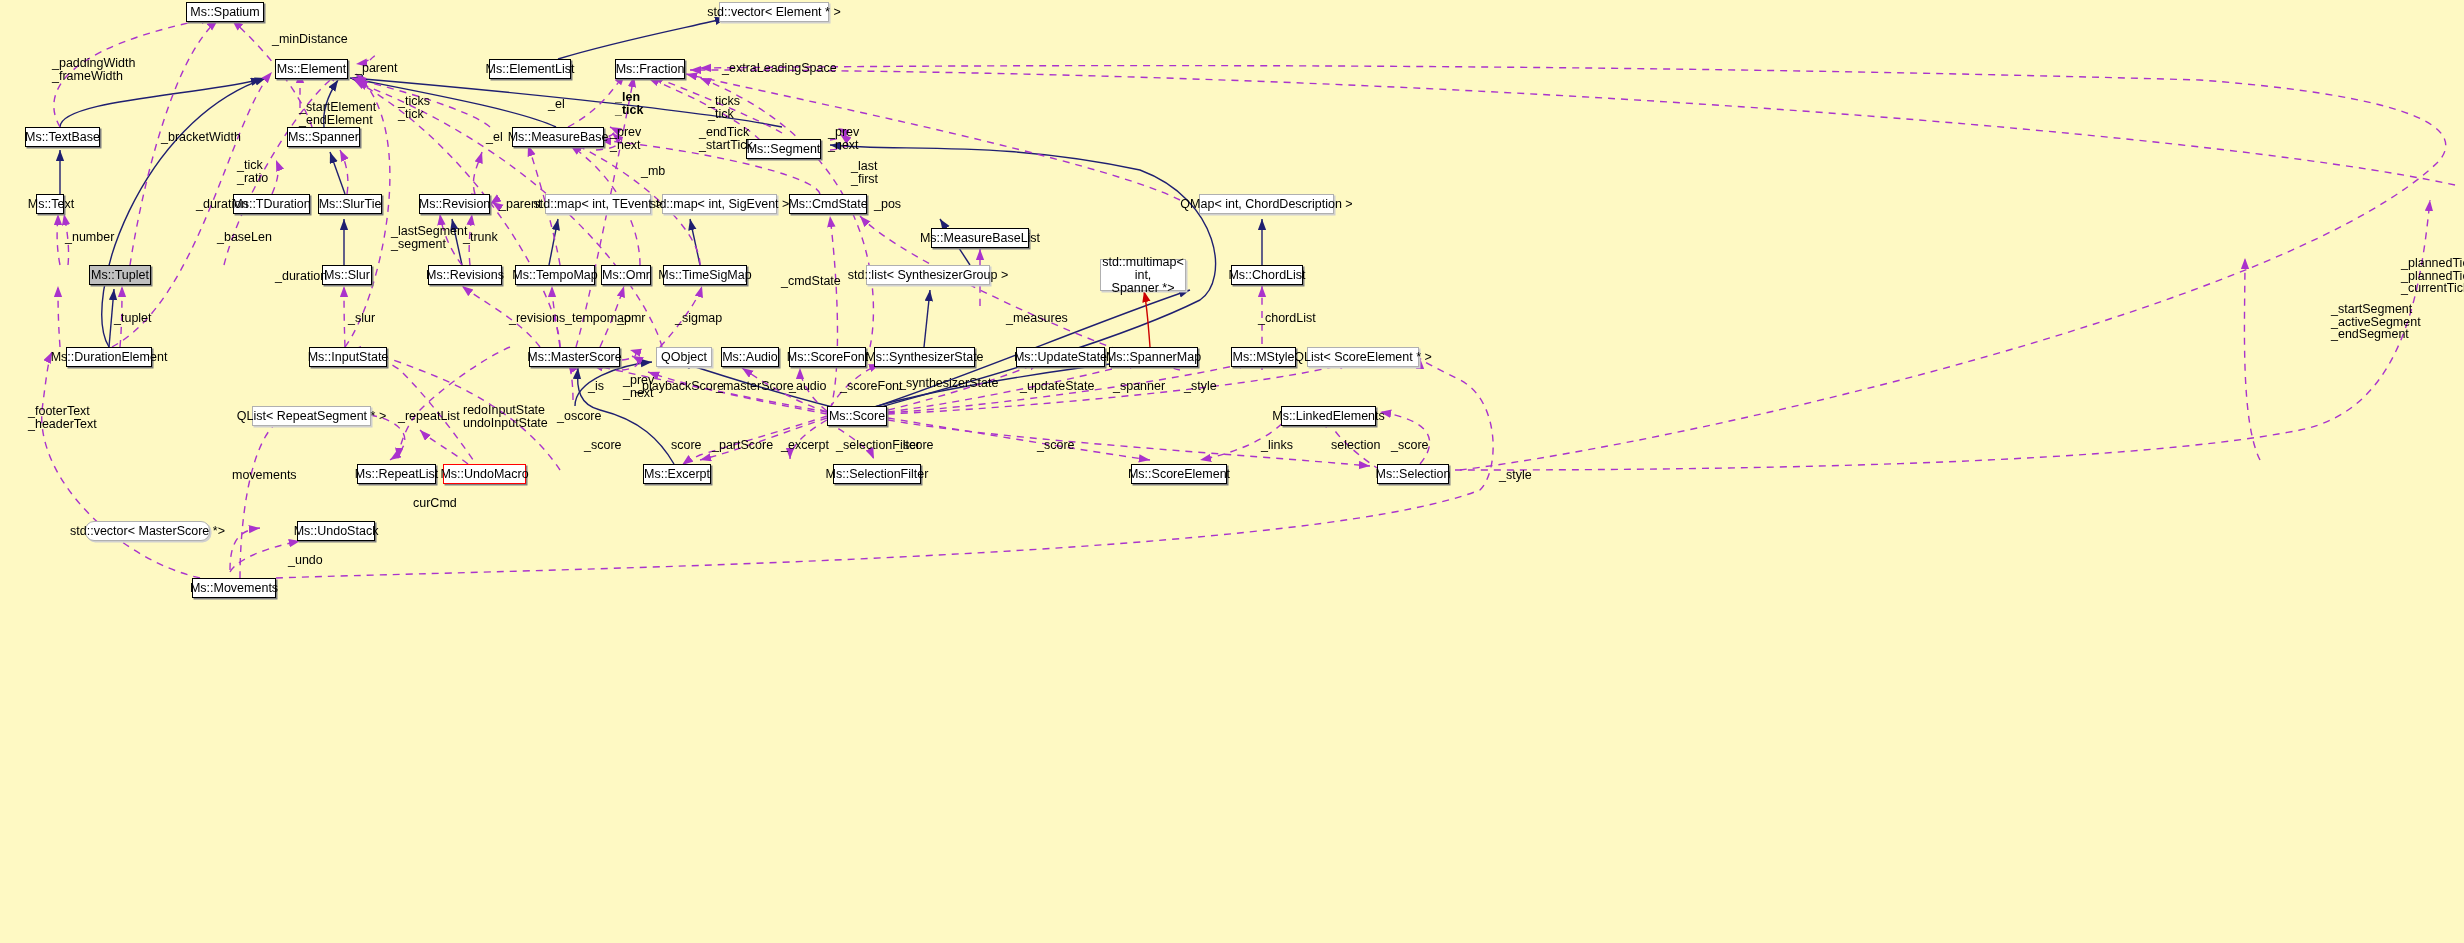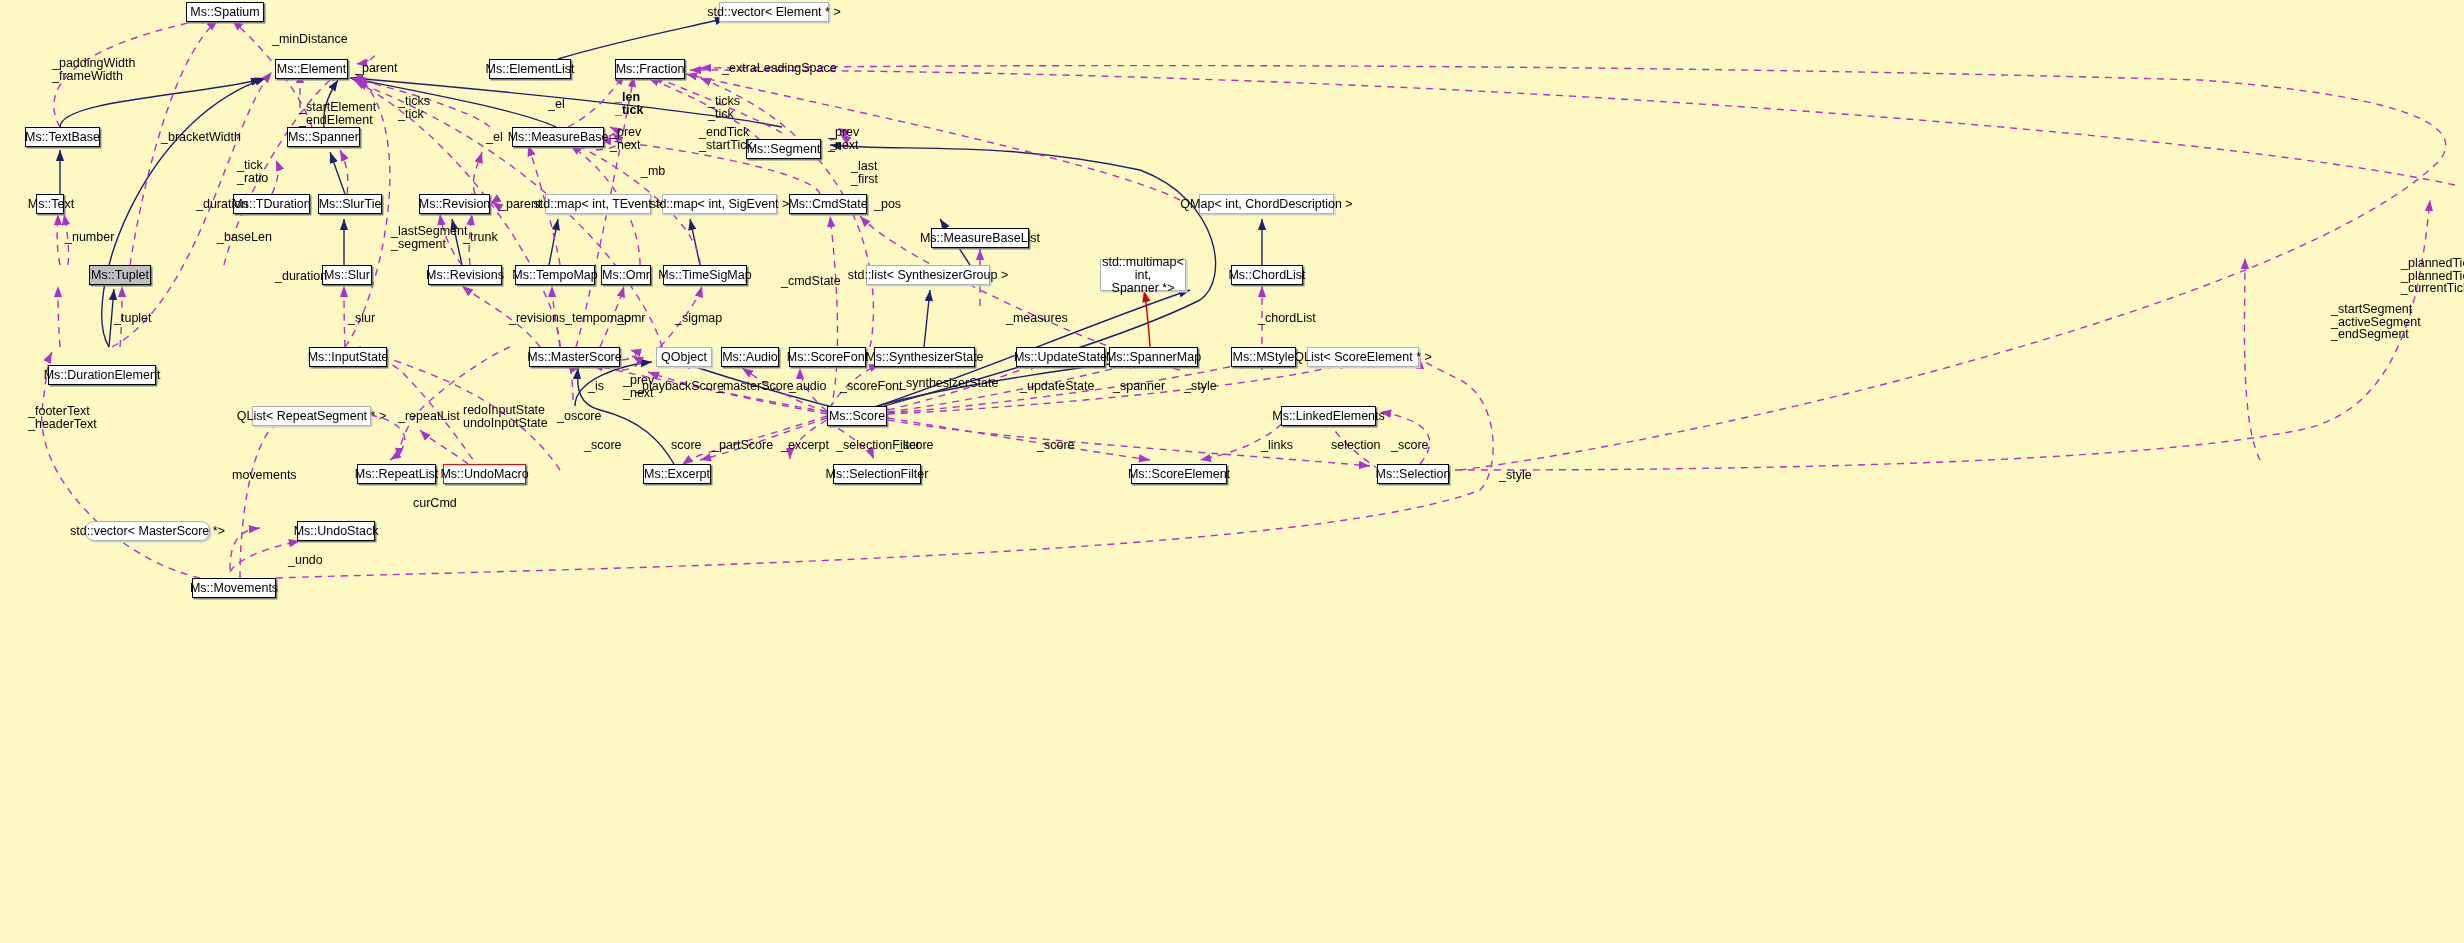--- a/index.html
+++ b/index.html
@@ -221,21 +221,21 @@
   <div class="node gray" style="left:866px;top:265px;width:124px;">
       <span>std::list&lt; SynthesizerGroup &gt;</span>
     </div>
   <div class="node gray" style="left:1100px;top:259px;width:86px;height:32px;text-align:center;line-height:13px;">
       <span style="white-space:pre-line;text-align:center;">std::multimap&lt; int,
 Spanner *&gt;</span>
     </div>
   <div class="node solid" style="left:1231px;top:265px;width:72px;">
       <span>Ms::ChordList</span>
     </div>
-  <div class="node solid" style="left:48px;top:347px;width:108px;margin-top:18px;">
+  <div class="node solid" style="left:66px;top:347px;width:86px;">
       <span>Ms::DurationElement</span>
     </div>
   <div class="node solid" style="left:309px;top:347px;width:78px;">
       <span>Ms::InputState</span>
     </div>
   <div class="node solid" style="left:529px;top:347px;width:91px;">
       <span>Ms::MasterScore</span>
     </div>
   <div class="node gray" style="left:656px;top:347px;width:56px;">
       <span>QObject</span>

